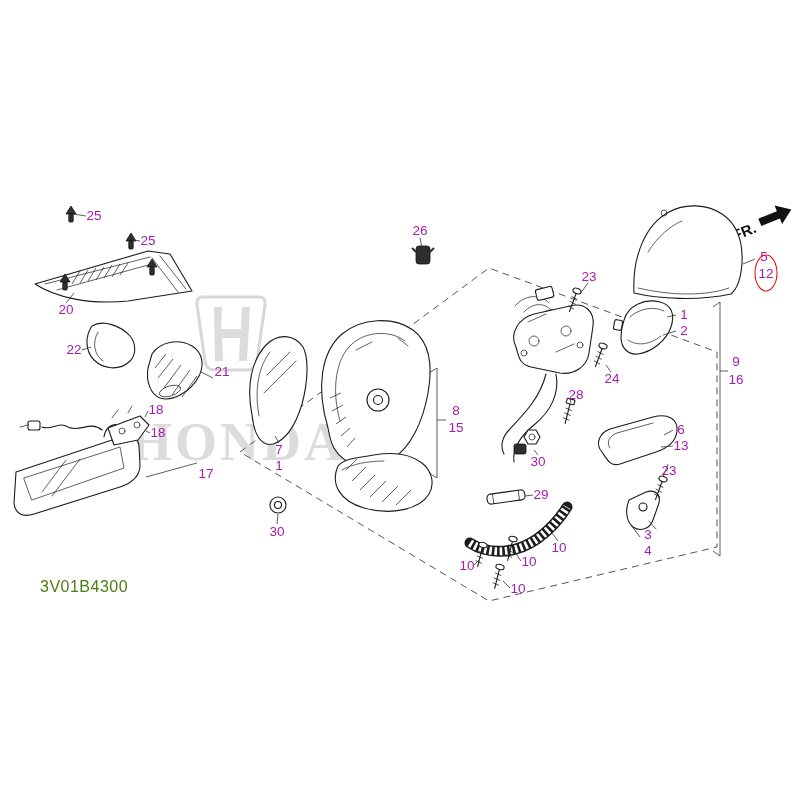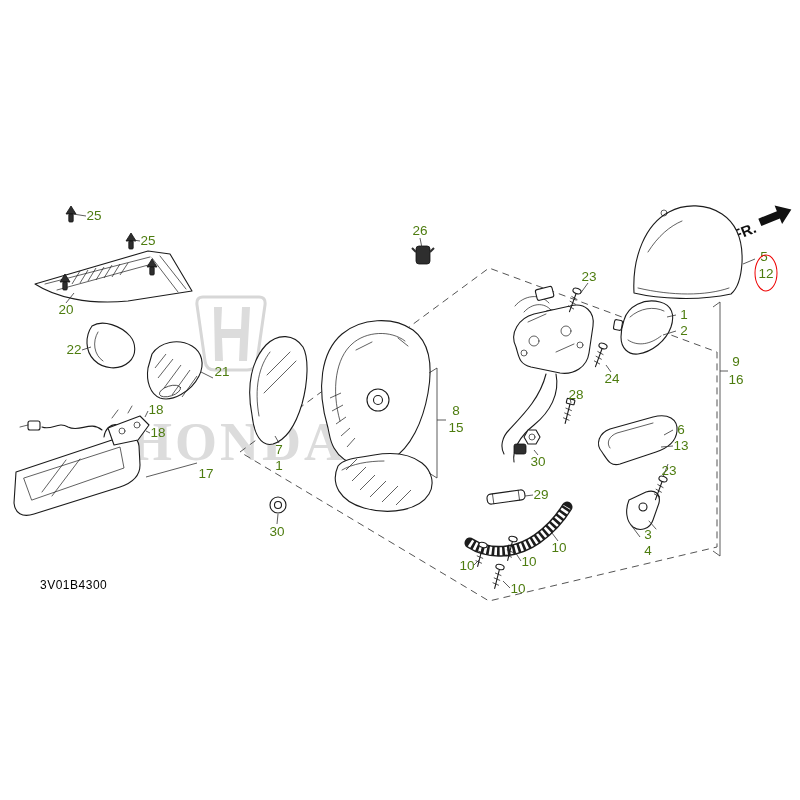--- a/index.html
+++ b/index.html
@@ -2,33 +2,33 @@
 <html><head>
 <meta charset="utf-8">
 <style>
   * { margin:0; padding:0; box-sizing:border-box; }
   html,body { background:#fff; font-family:"Liberation Sans", sans-serif; }
   #stage { position:relative; width:800px; height:800px; background:#ffffff; overflow:hidden; }
   #art { position:absolute; left:0; top:0; }
 
   .callout{
     position:absolute; transform:translate(-50%,-50%);
-    font-size:13.5px; line-height:1; color:#4d7c0f;
+    font-size:13.5px; line-height:1; color:#a21caf;
     padding:1px 2px; cursor:pointer; user-select:none;
     font-family:"Liberation Sans", sans-serif;
   }
   .callout.circled{
     border:1.8px solid #ee0000; border-radius:50%;
     min-width:23px; height:37px; padding:0;
     display:flex; align-items:center; justify-content:center;
   }
 
   #diagram-code{
     position:absolute; left:40px; top:578px;
-    font-size:12px; color:#000000; letter-spacing:.5px;
+    font-size:16px; color:#4d7c0f; letter-spacing:.5px;
   }
 
   svg .ln   { stroke:#1c1c1c; stroke-width:1.1; fill:none; stroke-linecap:round; stroke-linejoin:round; }
   svg .fw   { fill:#ffffff; }
   svg .thin { stroke:#1c1c1c; stroke-width:.7; fill:none; stroke-linecap:round; }
   svg .hatch{ stroke:#1c1c1c; stroke-width:.7; fill:none; }
   svg .ld   { stroke:#333333; stroke-width:.8; fill:none; }
   svg .dash { stroke:#555555; stroke-width:1; fill:none; stroke-dasharray:7 5; }
   svg .wm   { fill:#dcdcdc; }
   svg .wm-ln{ stroke:#d7d7d7; stroke-width:3; fill:none; }

